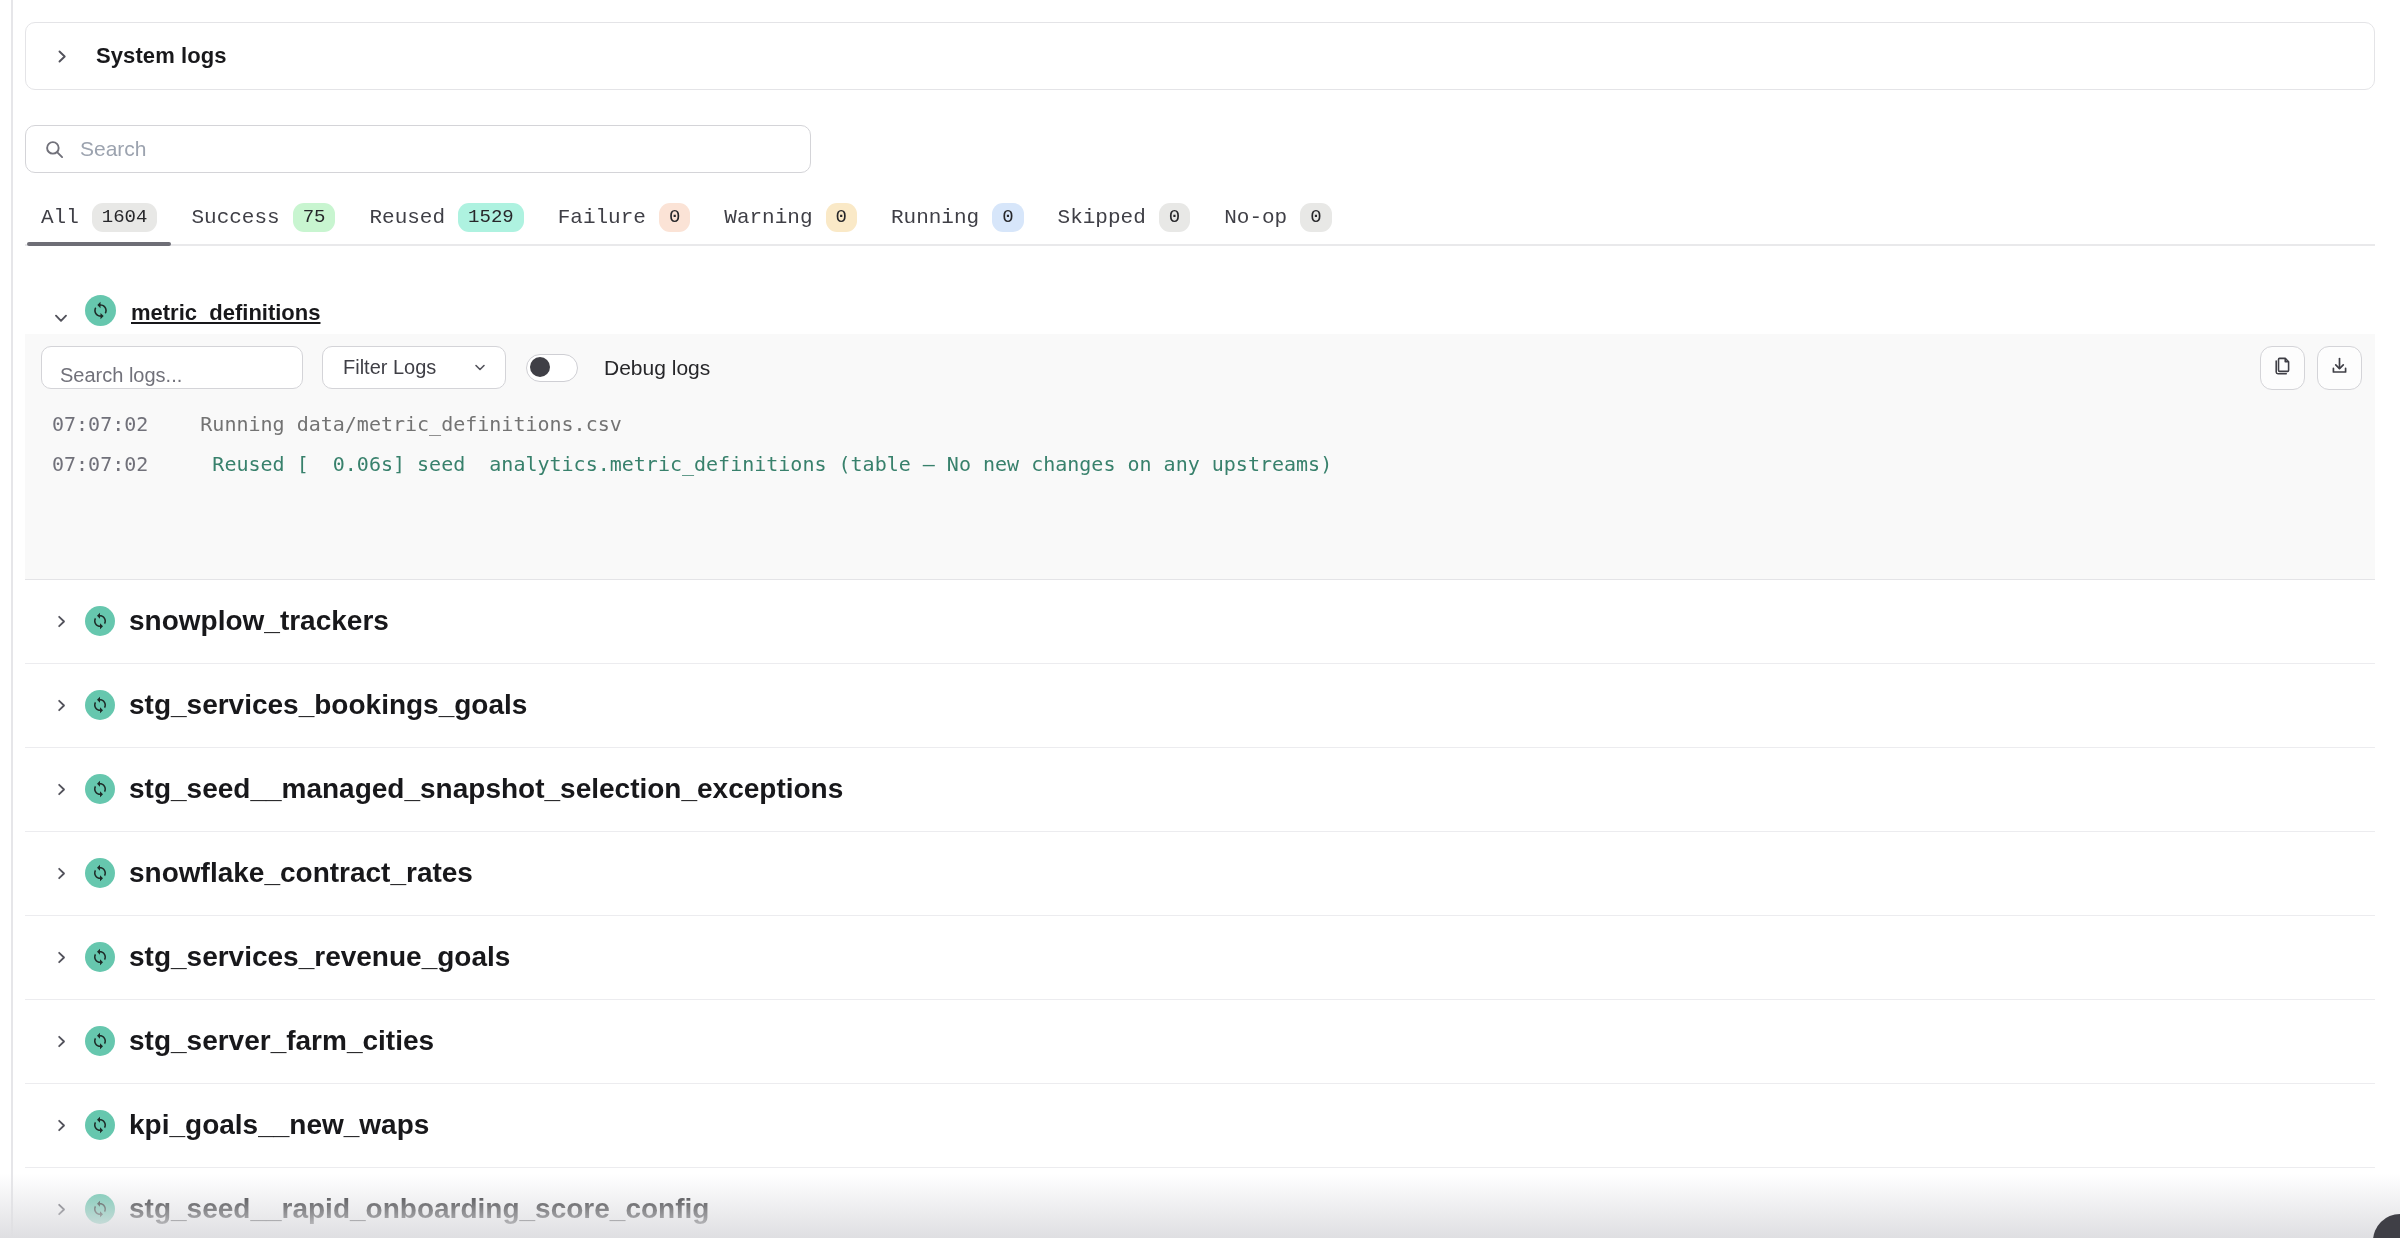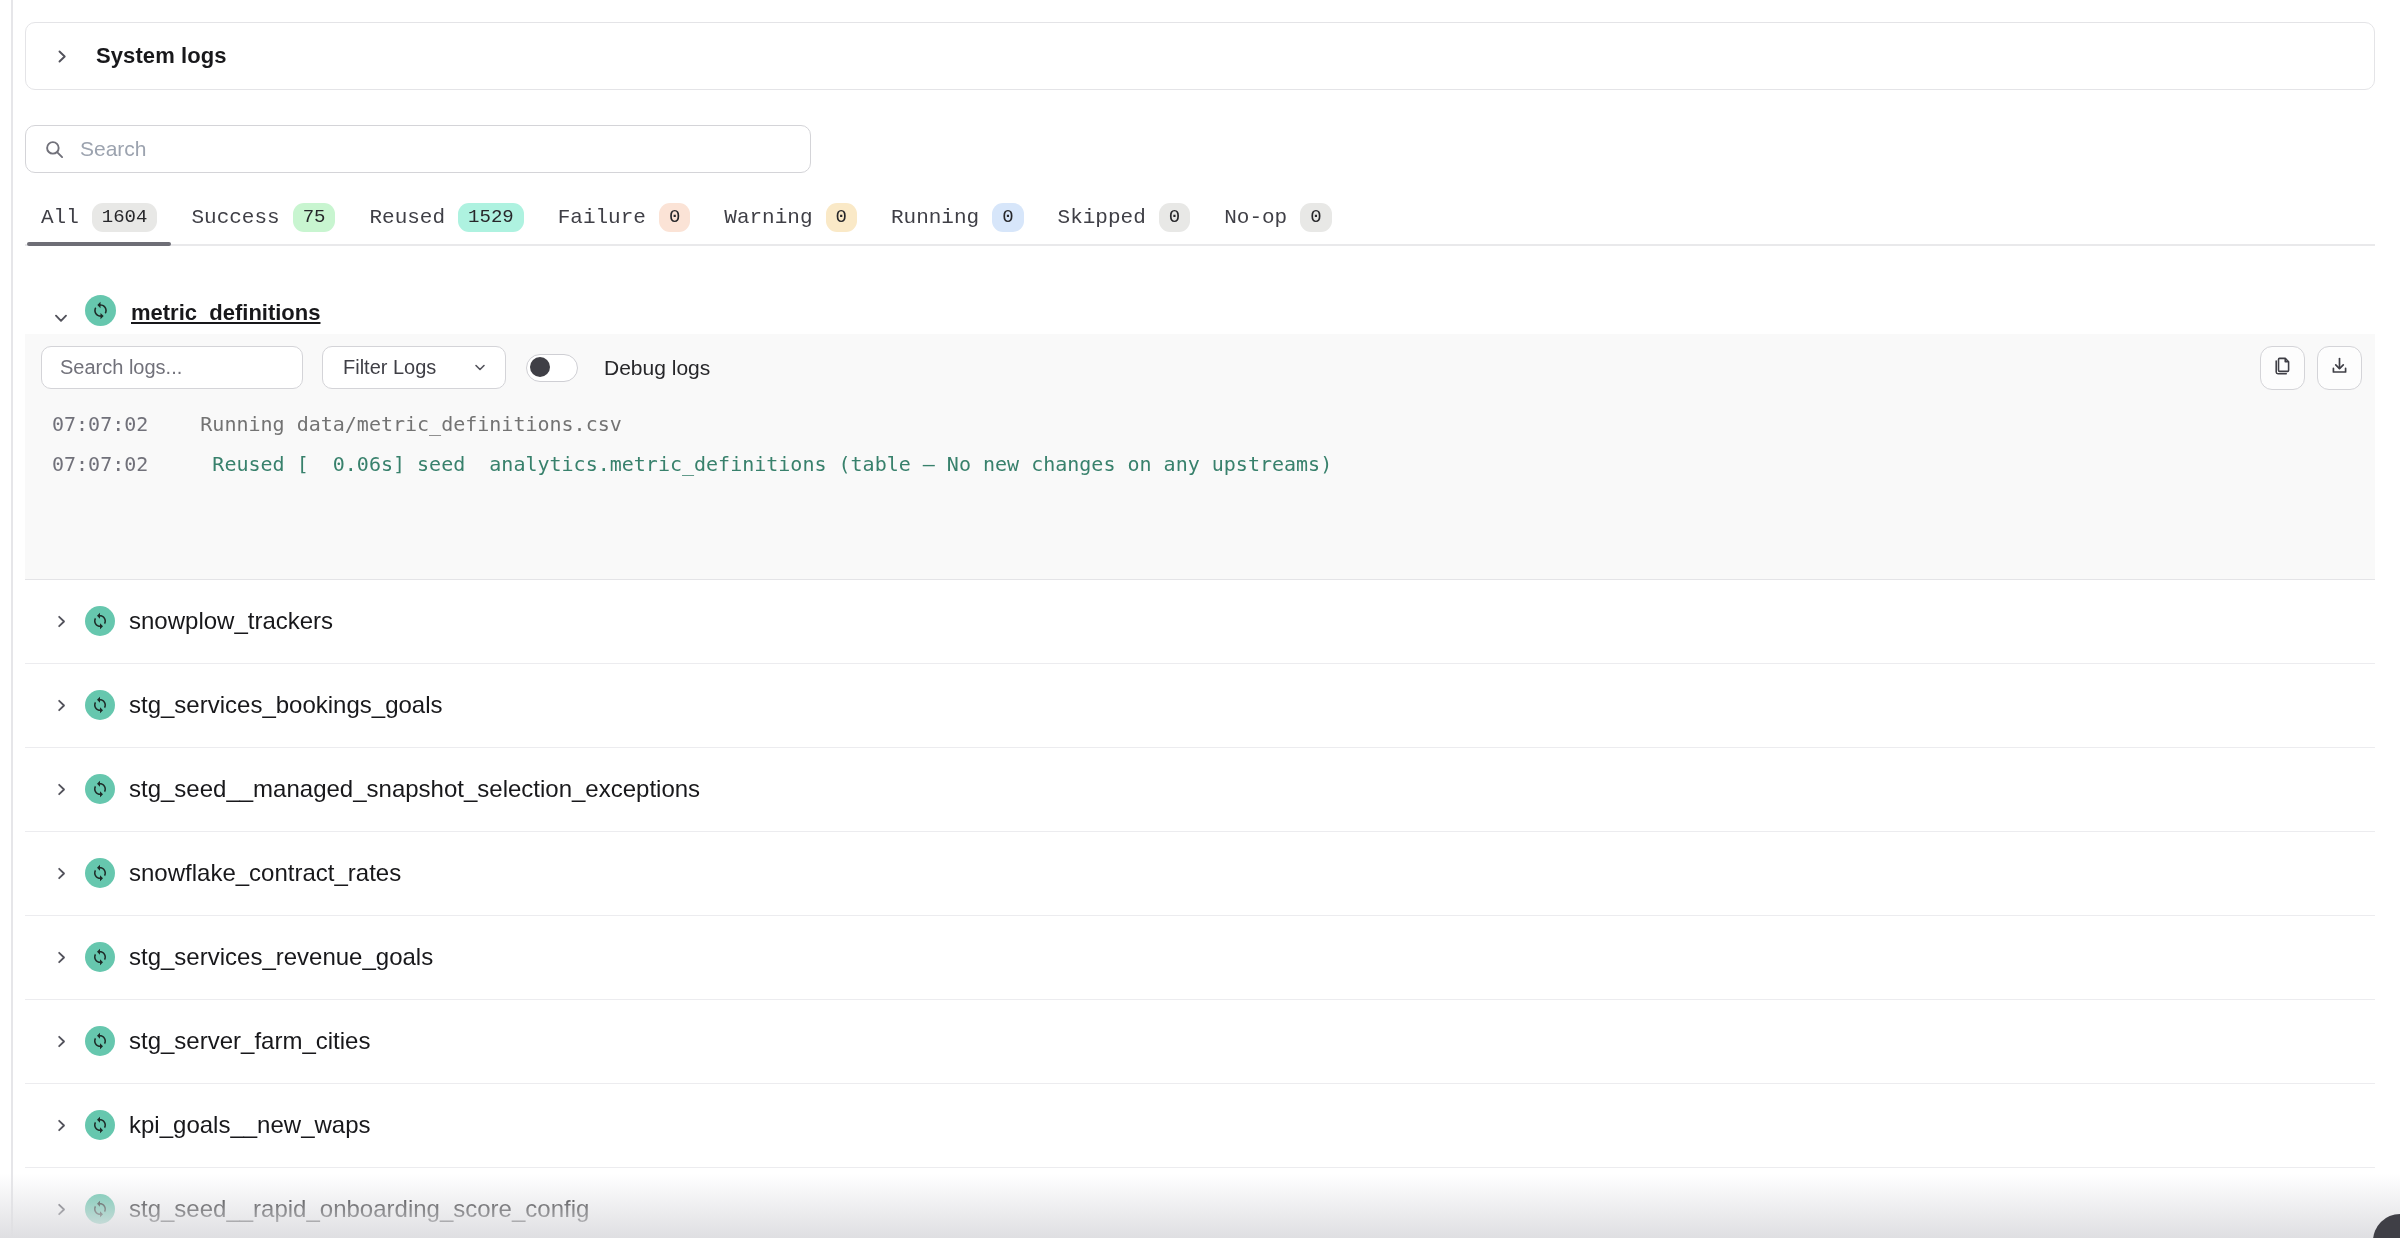--- a/index.html
+++ b/index.html
@@ -55,21 +55,21 @@
   }
 
   
   .log-panel{
     margin-top:8px;height:246px;background:#f9f9f9;border-bottom:1.5px solid #e4e4e7;
     box-sizing:border-box;padding:12px 13px 0 16px;
   }
   .log-toolbar{display:flex;align-items:center;height:44px;}
   .log-search{
     width:262px;height:43px;border:1.5px solid #d4d4d8;border-radius:10px;background:#fff;
-    display:flex;align-items:center;padding-left:16px;box-sizing:border-box;
+    display:flex;align-items:flex-end;padding-left:16px;box-sizing:border-box;
   }
   .log-search input{
     border:none;outline:none;width:100%;font-size:20px;color:#3f3f46;background:transparent;
     font-family:"Liberation Sans","DejaVu Sans",sans-serif;
   }
   .log-search input::placeholder{color:#71717a;}
   .filter-btn{
     margin-left:19px;width:184px;height:43px;border:1.5px solid #d4d4d8;border-radius:10px;background:#fff;
     display:flex;align-items:center;justify-content:space-between;padding:0 18px 0 20px;box-sizing:border-box;
     font-size:20px;color:#3f3f46;cursor:pointer;gap:23px;
@@ -97,21 +97,21 @@
   .log-line.info .log-msg{color:#737373;}
   .log-line.reused .log-msg{color:#38816c;}
 
   
   .rows{}
   .row{
     height:84px;display:flex;align-items:center;padding-left:28px;box-sizing:border-box;
     border-bottom:1.5px solid #ececef;gap:15px;background:#fff;cursor:pointer;
   }
   .row .status-circle{width:30px;height:30px;}
-  .row .label{font-size:24px;font-weight:400;color:#18181b;margin-left:-1px;}
+  .row .label{font-size:28px;font-weight:700;color:#18181b;margin-left:-1px;}
 
   .chev{flex:none;display:flex;align-items:center;justify-content:center;width:16px;height:16px;}
 
   
   .bottom-fade{
     position:absolute;left:0;right:0;bottom:0;height:64px;pointer-events:none;z-index:5;
     background:linear-gradient(180deg, rgba(226,226,229,0) 0%, rgba(223,223,226,0.55) 55%, #dfdfe2 100%);
   }
   .corner-dot{
     position:absolute;width:54px;height:54px;border-radius:50%;background:#3f3f46;

